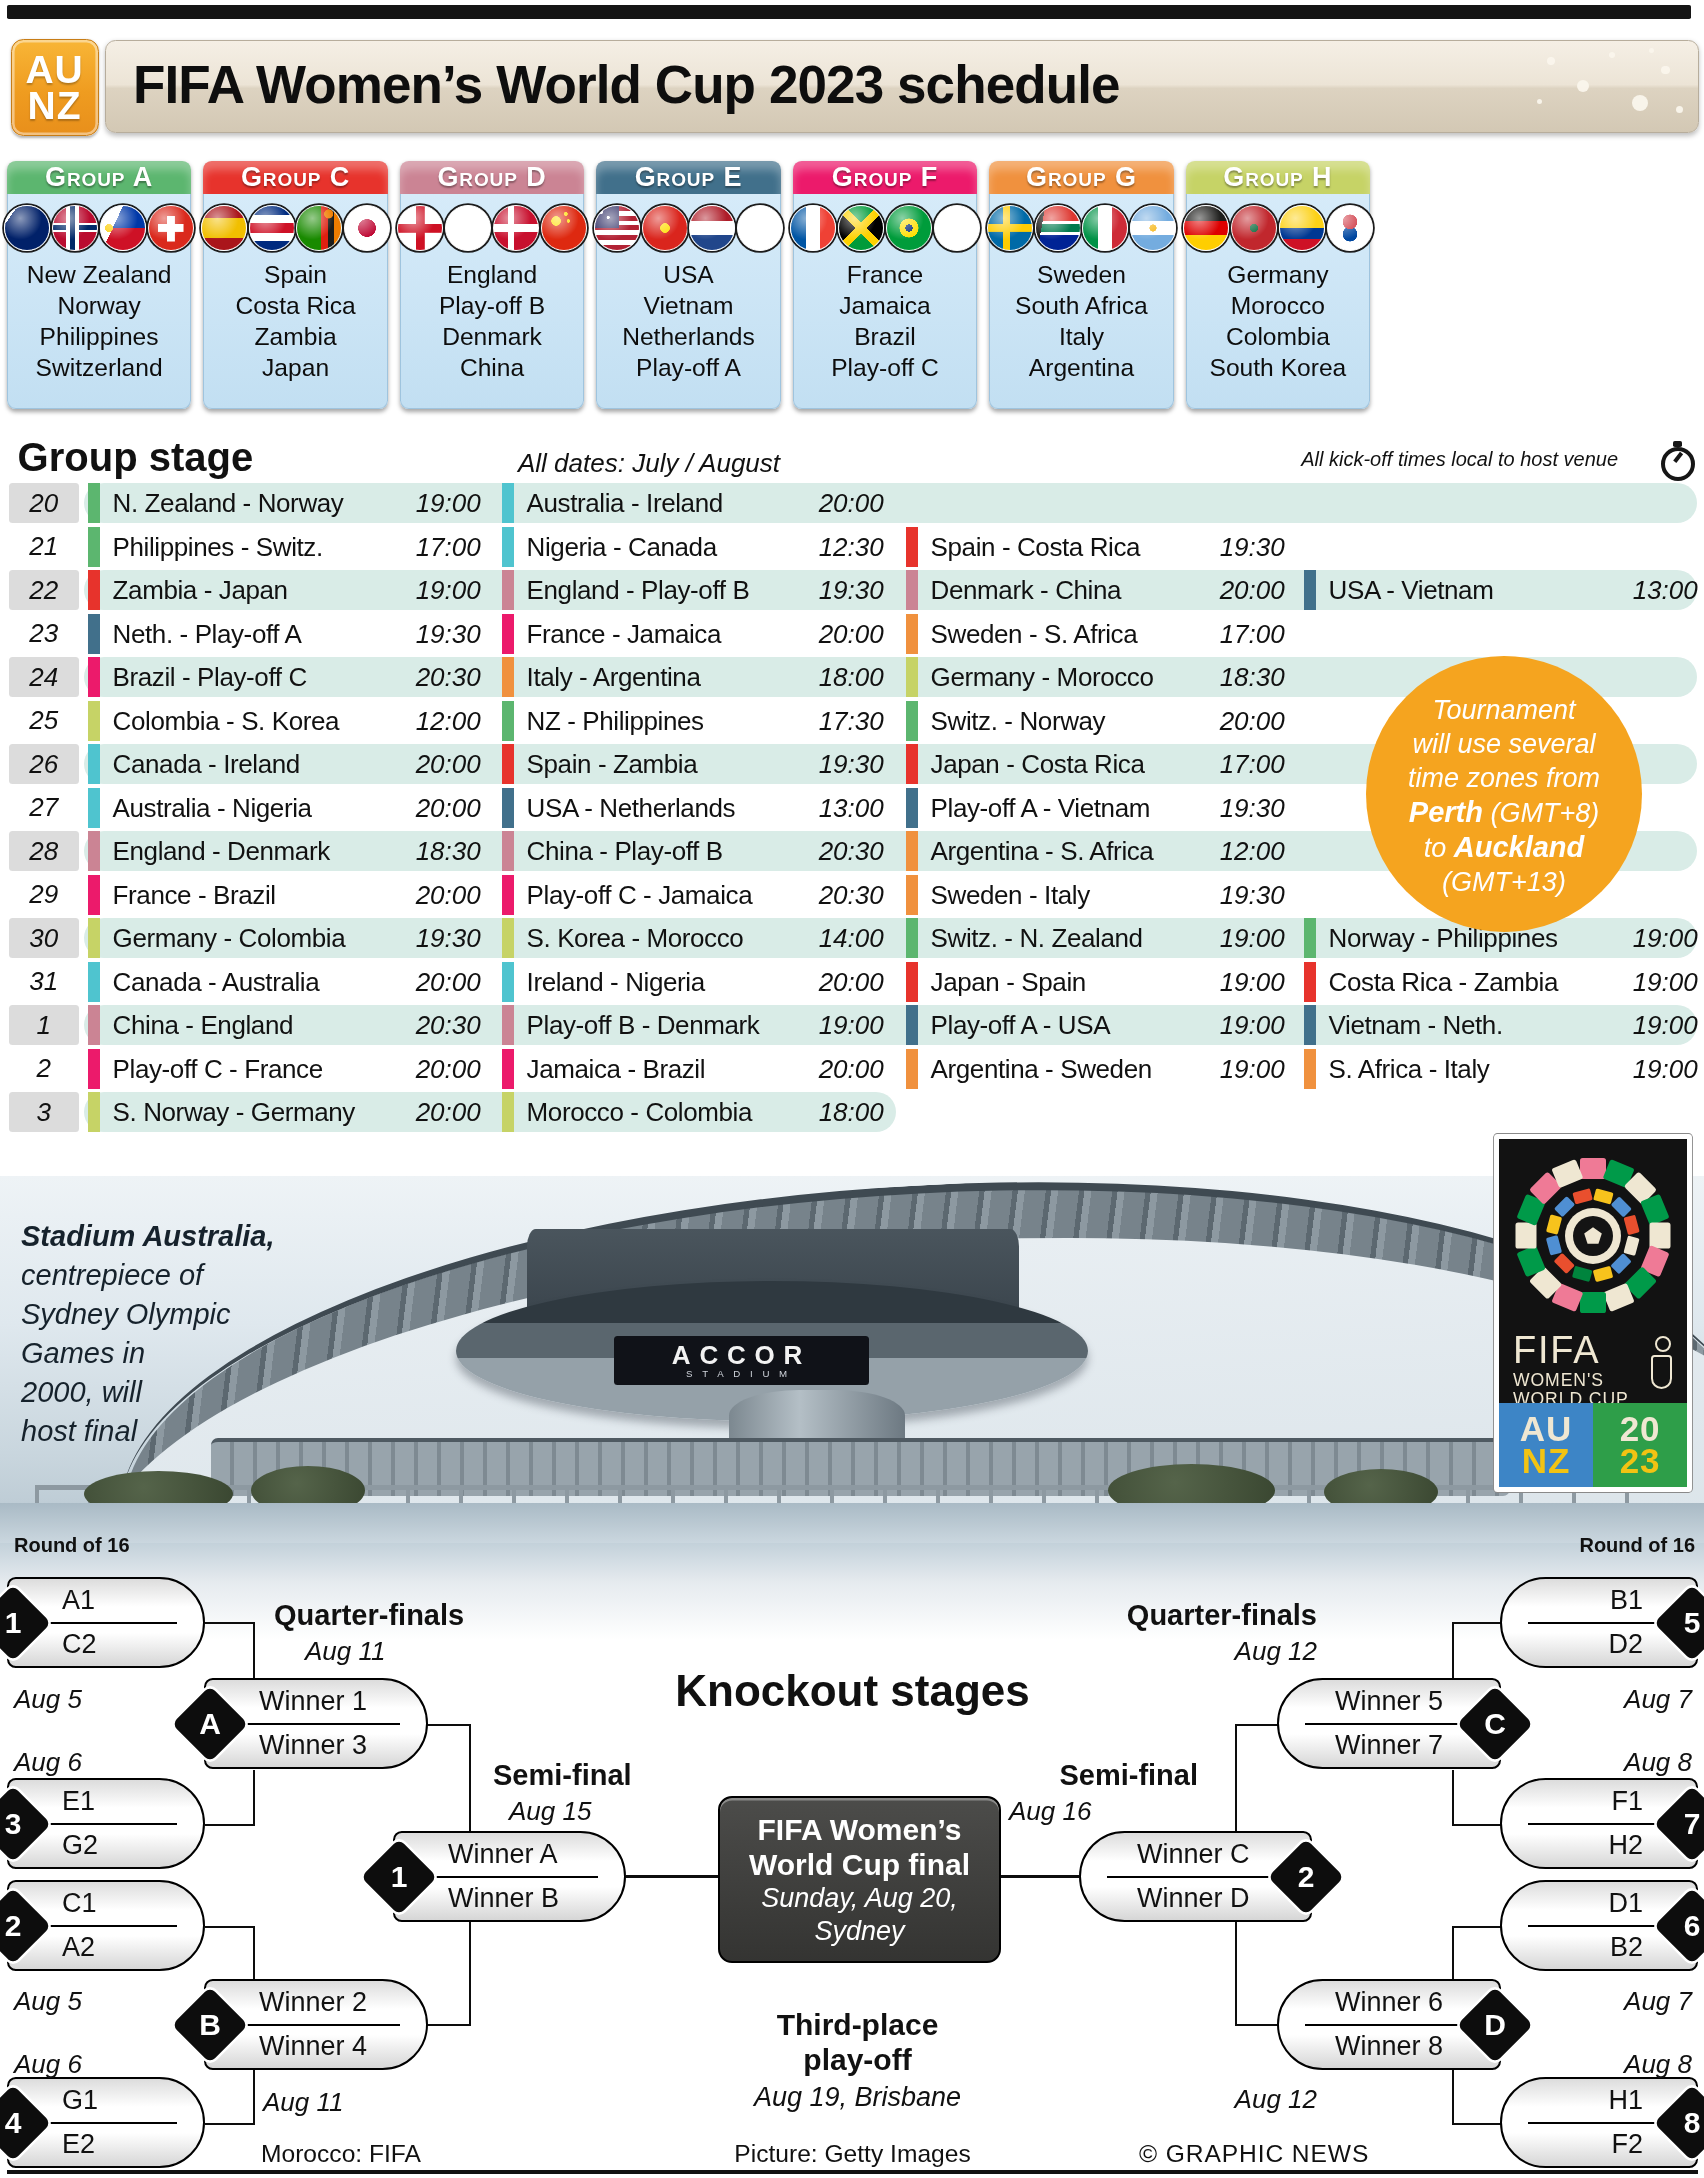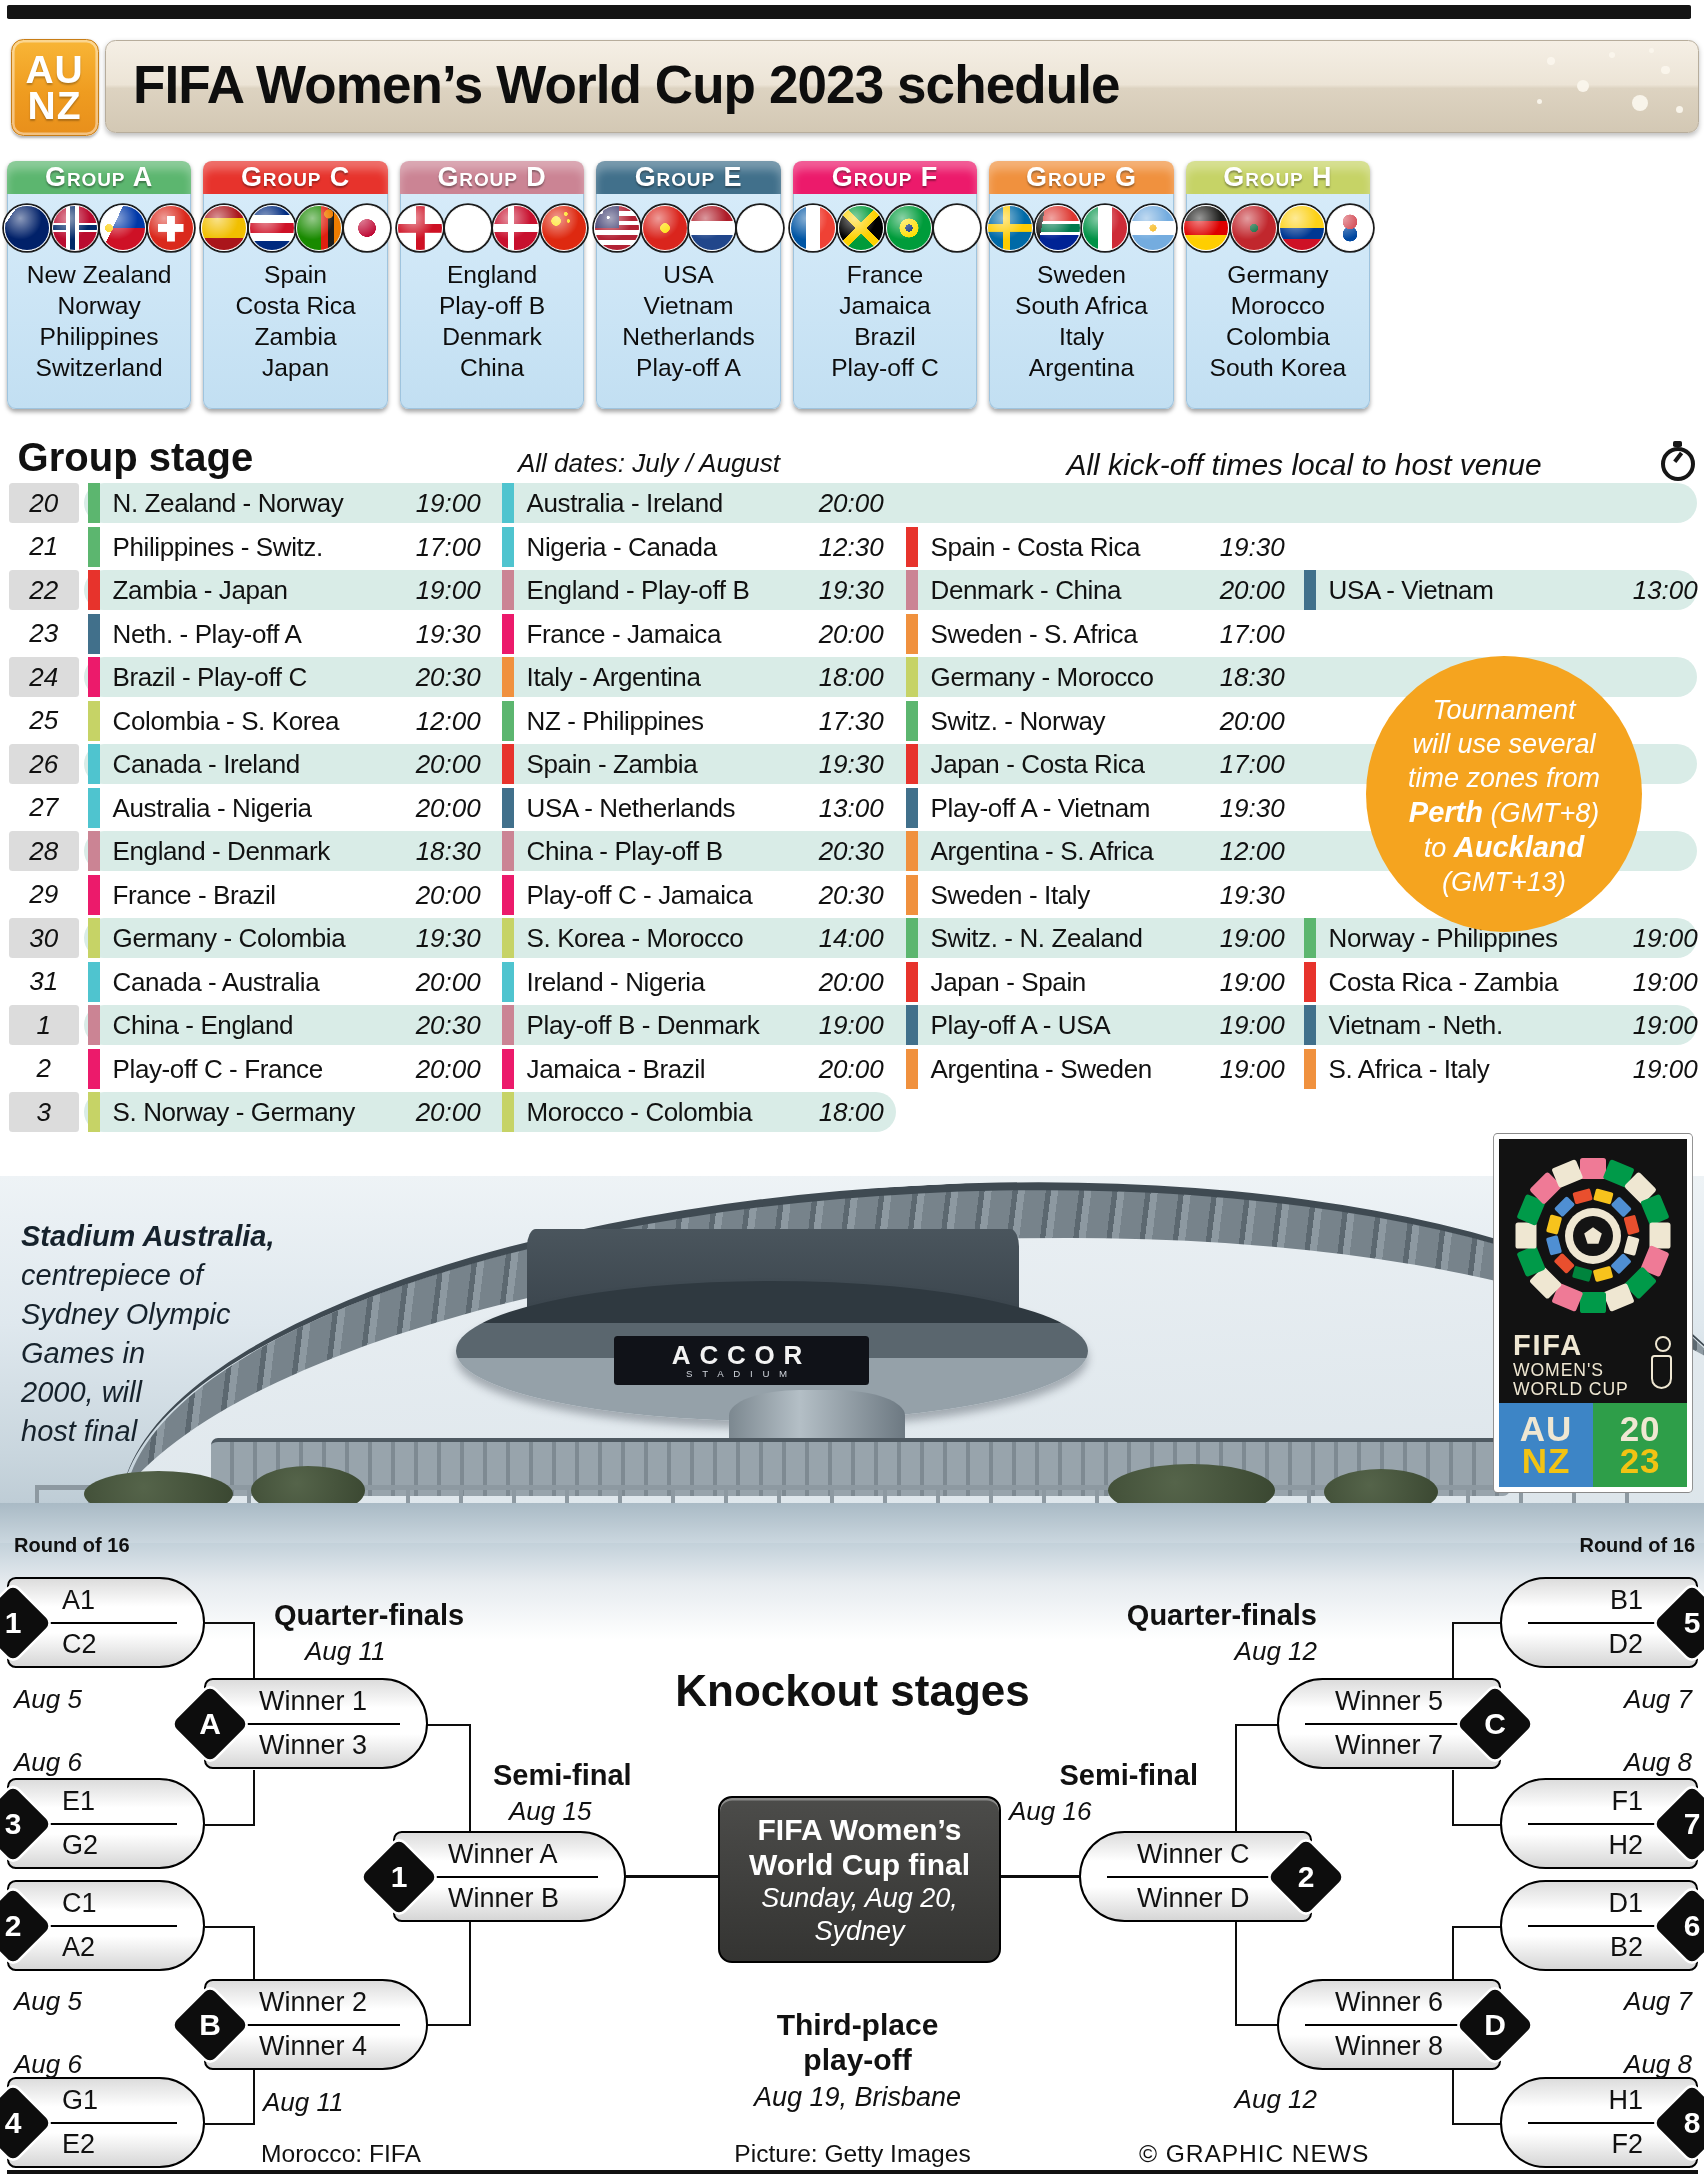--- a/index.html
+++ b/index.html
@@ -63,21 +63,21 @@
   [data-flag="south-africa"]{background:linear-gradient(100deg,#1d1d1b 0 18%,transparent 18%),linear-gradient(180deg,#de3831 0 33%,#fff 33% 40%,#007a4d 40% 60%,#fff 60% 67%,#002395 67%)}
   [data-flag="italy"]{background:linear-gradient(90deg,#009246 0 33%,#fff 33% 67%,#ce2b37 67%)}
   [data-flag="argentina"]{background:radial-gradient(circle,#f6b40e 0 11%,transparent 12%),linear-gradient(180deg,#74acdf 0 33%,#fff 33% 67%,#74acdf 67%)}
   [data-flag="germany"]{background:linear-gradient(180deg,#1d1d1b 0 33%,#dd0000 33% 67%,#ffce00 67%)}
   [data-flag="morocco"]{background:radial-gradient(circle,#006233 0 13%,transparent 14%),#c1272d}
   [data-flag="colombia"]{background:linear-gradient(180deg,#fcd116 0 50%,#003893 50% 75%,#ce1126 75%)}
   [data-flag="south-korea"]{background:radial-gradient(circle at 50% 36%,#cd2e3a 0 20%,transparent 21%),radial-gradient(circle at 50% 64%,#0047a0 0 20%,transparent 21%),#fff}
   
   #gs-title{position:absolute;left:17.6px;top:435px;font-size:40px;font-weight:bold}
   #gs-dates{position:absolute;left:518px;top:448px;font-size:26px;font-style:italic}
-  #gs-note{position:absolute;left:966px;top:448px;width:676px;text-align:center;font-size:30px;font-style:italic}
+  #gs-note{position:absolute;left:942px;top:448px;width:676px;text-align:right;font-size:20px;font-style:italic}
   #watch{position:absolute;left:1661px;top:447px;width:26px;height:26px;border:4.4px solid #161616;border-radius:50%}
   #watch::before{content:"";position:absolute;top:-9.7px;left:8px;width:8.8px;height:6.1px;background:#161616;border-radius:1.8px}
   #watch::after{content:"";position:absolute;left:10.5px;top:0.9px;width:4.4px;height:11.4px;background:#161616;transform:rotate(38deg)}
   #rows{position:absolute;left:7px;top:483px;width:1691px}
   .srow{position:relative;height:40px;margin-bottom:3.5px}
   .day{position:absolute;left:1.8px;top:0;width:70px;height:40px;font-size:26px;font-style:italic;
        display:flex;align-items:center;justify-content:center;border-radius:3.5px}
   .srow[data-shaded="true"] .day{background:#dcdcdc}
   .band{position:absolute;left:77px;top:0;height:40px;border-radius:20px;display:none;background:#d9ece7}
   .srow[data-band="full"] .band{display:block;width:1613px}
@@ -130,21 +130,21 @@
   #wwc .mosaic{position:absolute;left:0;right:0;top:3.5px;height:186px}
   #wwc .mosaic i{position:absolute;left:50%;top:50%;display:block}
   #wwc .ot{width:26px;height:21px;margin:-10.5px 0 0 -13px;border-radius:2.6px}
   #wwc .it{width:17.6px;height:12.3px;margin:-6.1px 0 0 -8.8px;border-radius:1.8px}
   #wwc .ballc{position:absolute;left:50%;top:50%;width:56px;height:56px;margin:-28px 0 0 -28px;border-radius:50%;
        background:#efe7d2;display:flex;align-items:center;justify-content:center}
   #wwc .ball{width:40px;height:40px;border-radius:50%;background:#141414;display:flex;align-items:center;justify-content:center}
   #wwc .ball::after{content:"";width:17.6px;height:16.7px;background:#efe7d2;
        clip-path:polygon(50% 0,100% 38%,81% 100%,19% 100%,0 38%)}
   #wwc .wt{position:absolute;left:14px;top:191px;color:#efe7d2;line-height:1.08}
-  #wwc .wt .l1{font-size:29px;font-weight:bold;letter-spacing:1.8px}
+  #wwc .wt .l1{font-size:38px;font-weight:normal;letter-spacing:1.8px}
   #wwc .wt .l2,#wwc .wt .l3{font-size:17.6px;letter-spacing:0.9px}
   .trophy{position:absolute;right:10.5px;top:197px;width:30px;height:65px}
   .trophy::before{content:"";position:absolute;left:8px;top:0;width:12.3px;height:12.3px;border:2.6px solid #efe7d2;border-radius:50%}
   .trophy::after{content:"";position:absolute;left:4.4px;top:19.3px;width:17.6px;height:30px;border:2.6px solid #efe7d2;border-radius:3.5px 3.5px 10.5px 10.5px}
   #wwc .blocks{position:absolute;left:0;right:0;bottom:0;height:84px;display:flex}
   #wwc .bb{flex:1;display:flex;flex-direction:column;align-items:center;justify-content:center;line-height:.92;
        font-weight:bold;font-size:35px;letter-spacing:0.9px}
   #wwc .bb.blue{background:#3d85c6}#wwc .bb.green{background:#2e9e49}
   #wwc .cream{color:#efe7d2}#wwc .yellow{color:#f2c313}
   #ko-title{position:absolute;left:0;right:0;top:1666px;text-align:center;font-size:44px;font-weight:bold;z-index:7}

